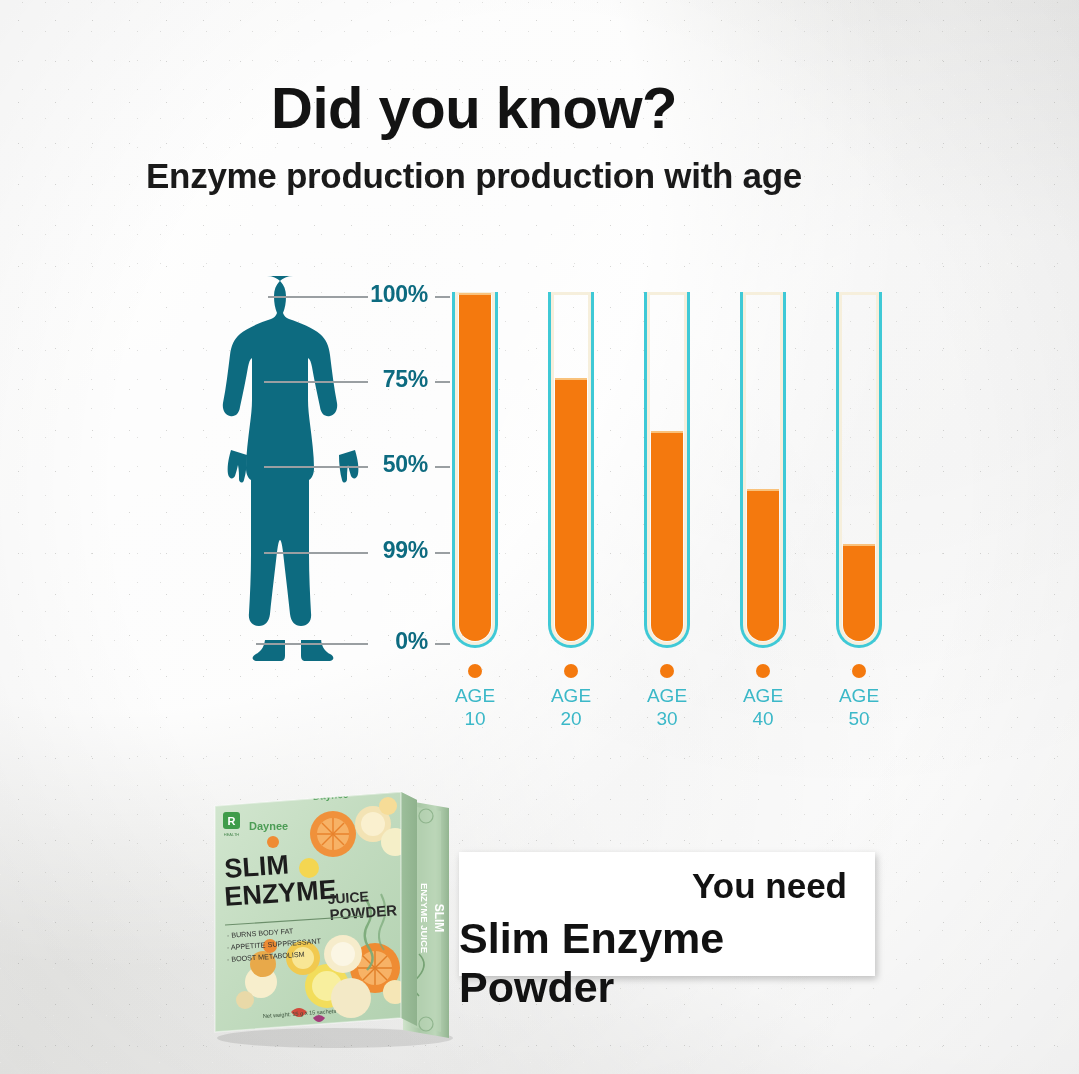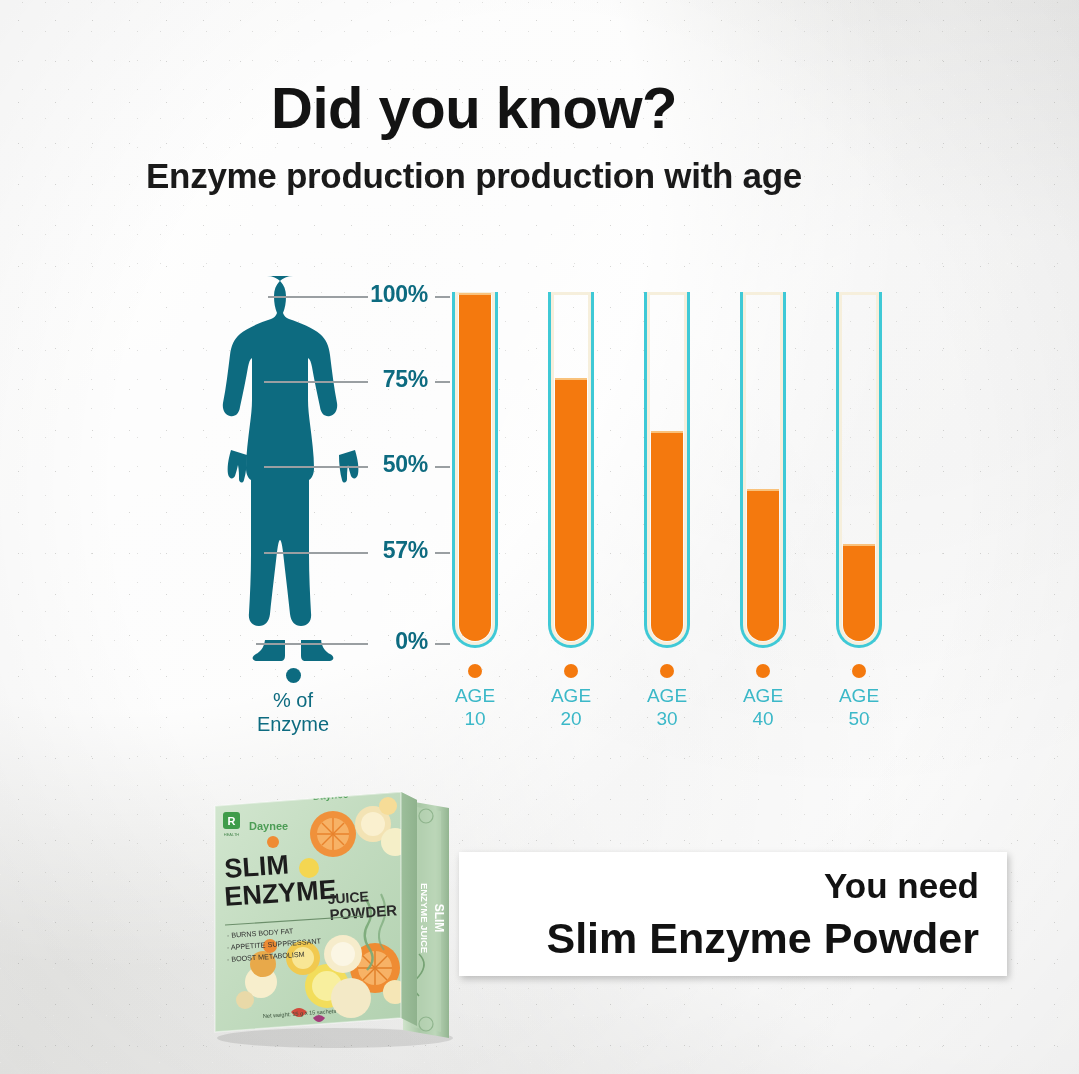--- a/index.html
+++ b/index.html
@@ -97,21 +97,21 @@
   .tube-label { position:absolute; top:0; left:-12px; width:70px; text-align:center; }
   .tube-dot { width:14px; height:14px; border-radius:50%; background:#f4790e; margin:0 auto 7px; }
   .tube-l1, .tube-l2 { font-size:19px; color:#3bb8c8; line-height:1.2; }
 
   
   #product { position:absolute; left:205px; top:786px; width:270px; height:262px; }
   #product svg { width:100%; height:100%; display:block; }
 
   
   #callout {
-    position:absolute; left:459px; top:852px; width:548px; height:124px;
+    position:absolute; left:459px; top:852px; width:416px; height:124px;
     background:#ffffff;
     box-shadow:2px 3px 7px rgba(0,0,0,.22);
     text-decoration:underline;
   }
   #callout-l1 {
     position:absolute; right:28px; top:14px;
     font-size:35px; font-weight:bold; color:#121212;
   }
   #callout-l2 {
     position:absolute; right:28px; top:62px;
@@ -195,34 +195,29 @@
     <div class="tick-label">75%</div>
     <div class="tick-dash"></div>
   </div>
   <div class="tick-row" style="top:466px;">
     <div class="tick-line-left" style="left:58px; width:104px;"></div>
     <div class="tick-label">50%</div>
     <div class="tick-dash"></div>
   </div>
   <div class="tick-row" style="top:552px;">
     <div class="tick-line-left" style="left:58px; width:104px;"></div>
-    <div class="tick-label">57%</div>
+    <div class="tick-label">99%</div>
     <div class="tick-dash"></div>
   </div>
   <div class="tick-row" style="top:643px;">
     <div class="tick-line-left" style="left:50px; width:112px;"></div>
     <div class="tick-label">0%</div>
     <div class="tick-dash"></div>
   </div>
 
-  <div id="legend">
-    <div id="legend-dot"></div>
-    <div id="legend-l1">% of</div>
-    <div id="legend-l2">Enzyme</div>
-  </div>
 
   <div class="tube" style="left:452px; top:292px; height:356px;">
     <div class="tube-body" style="height:356px;">
       <div class="tube-fill" style="height:348px;"></div>
     </div>
     <div class="tube-label" style="top:372px;">
       <div class="tube-dot"></div>
       <div class="tube-l1">AGE</div>
       <div class="tube-l2">10</div>
     </div>

